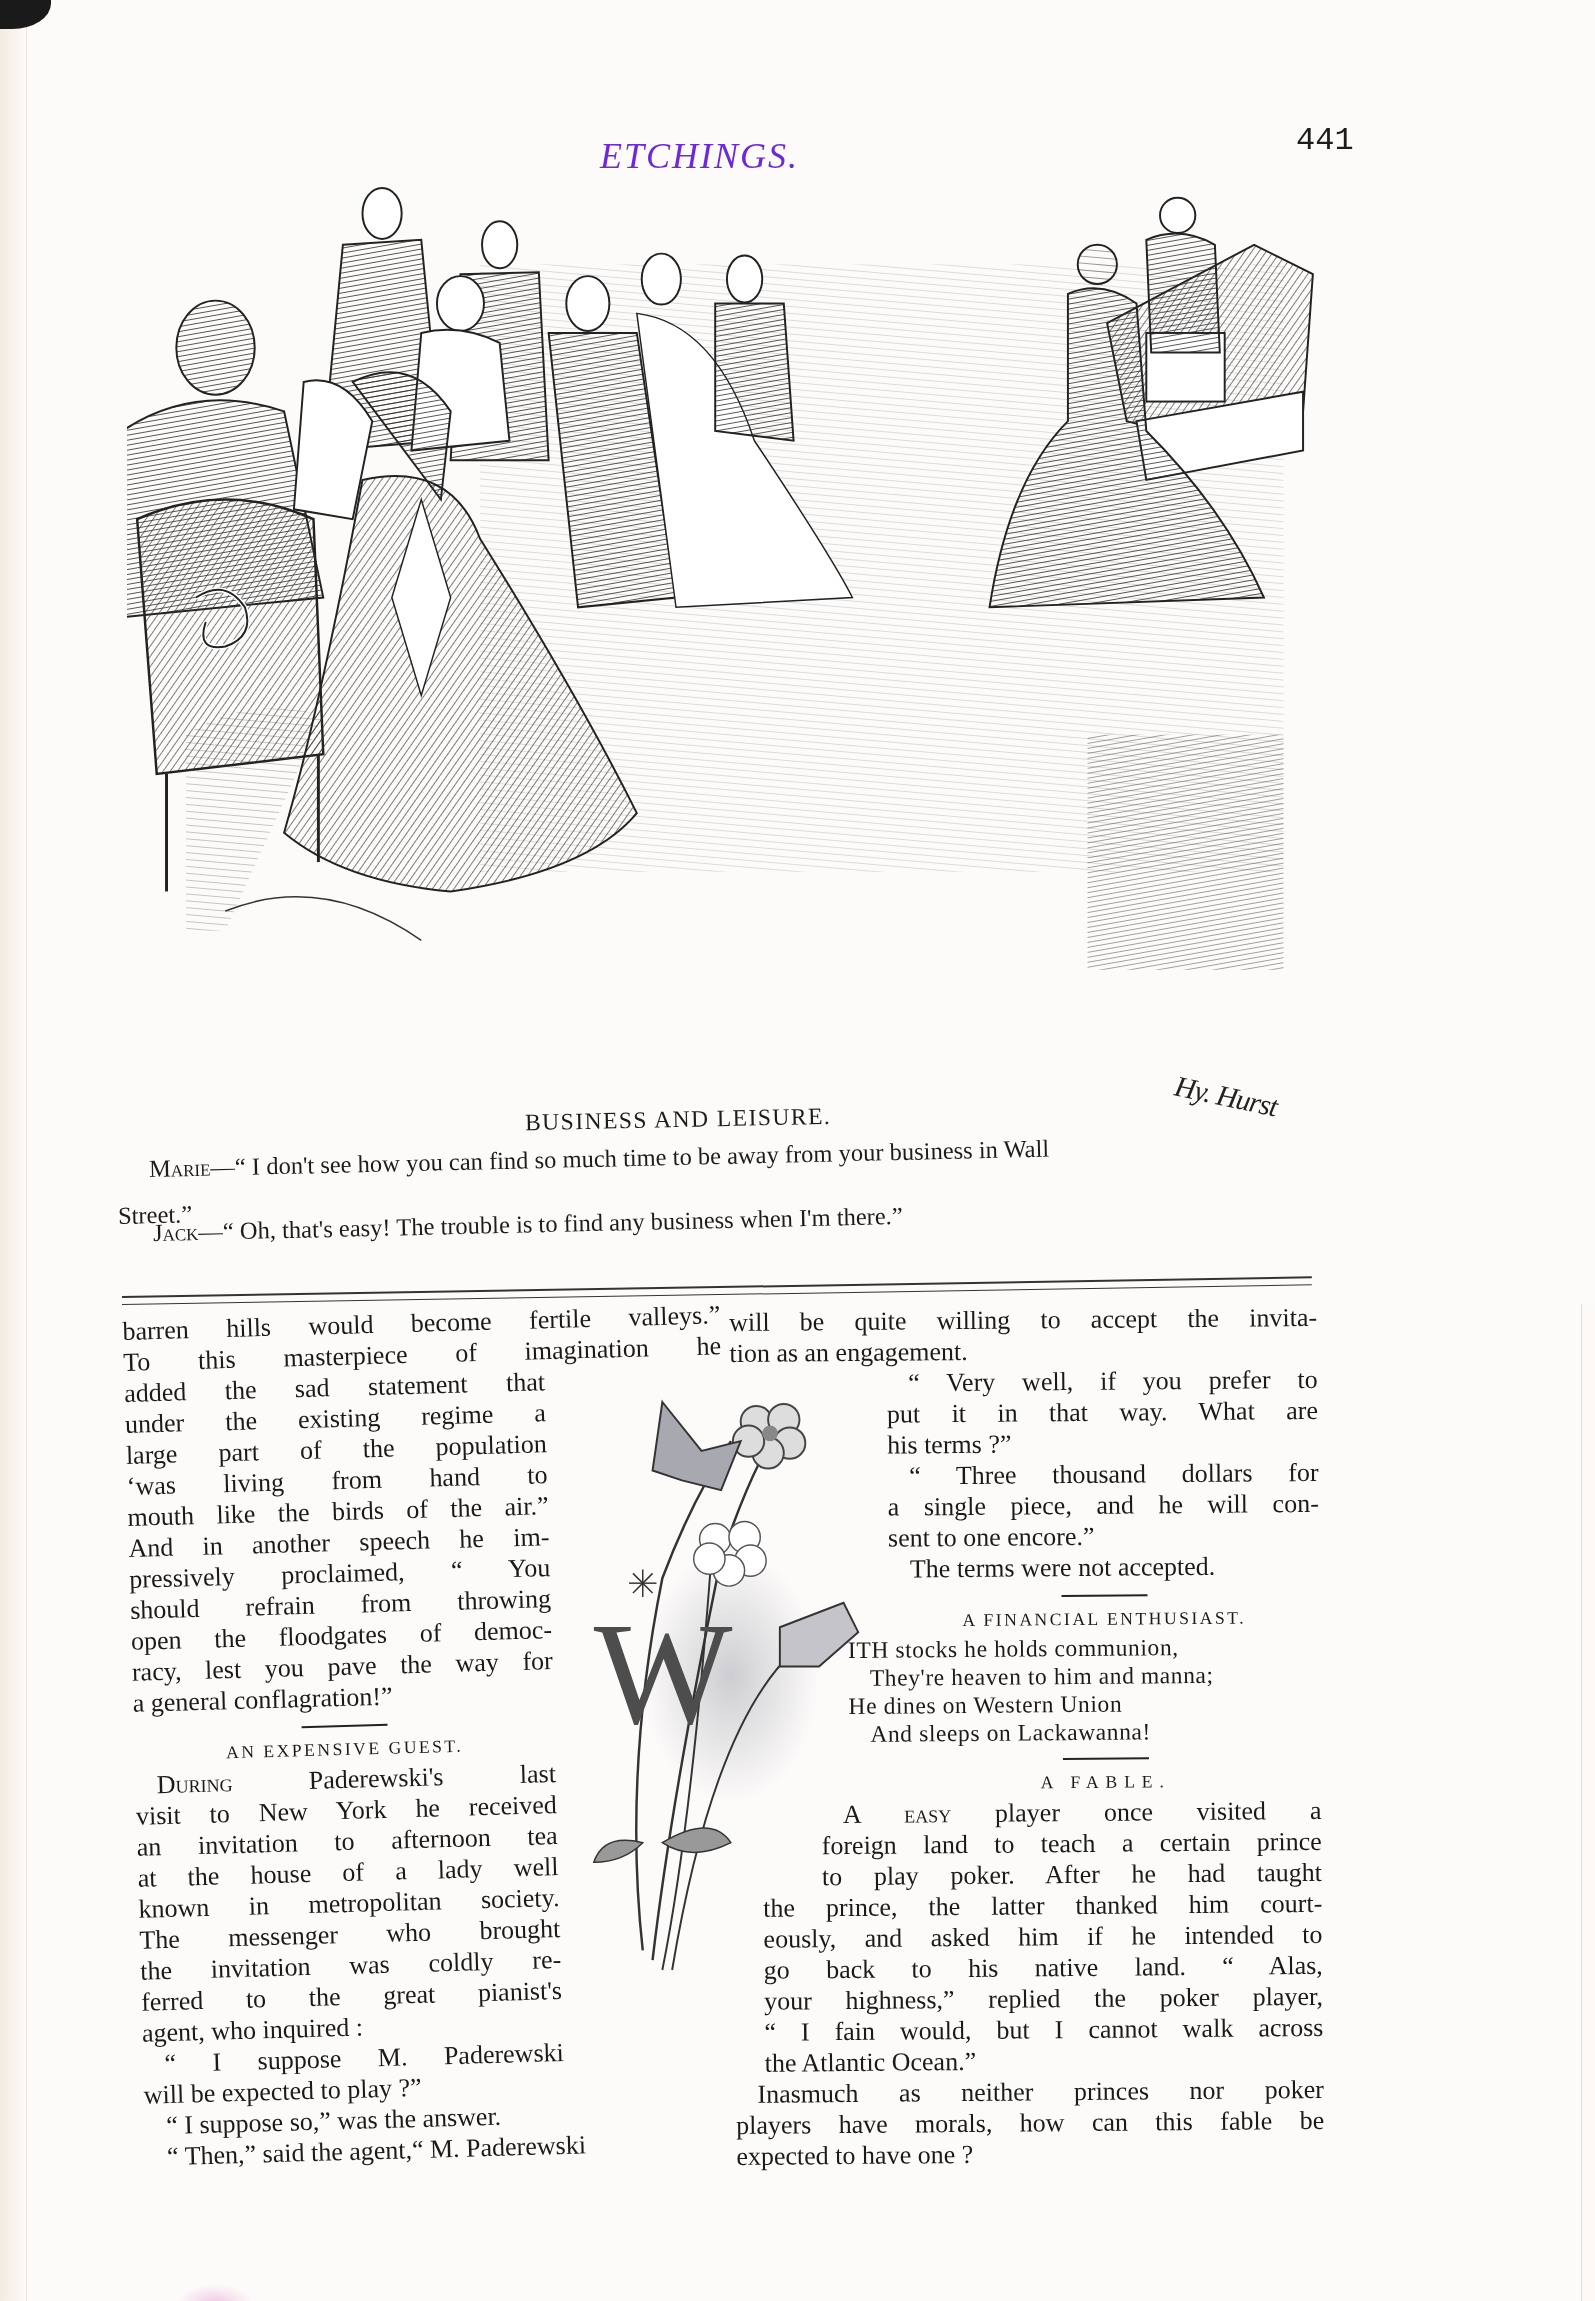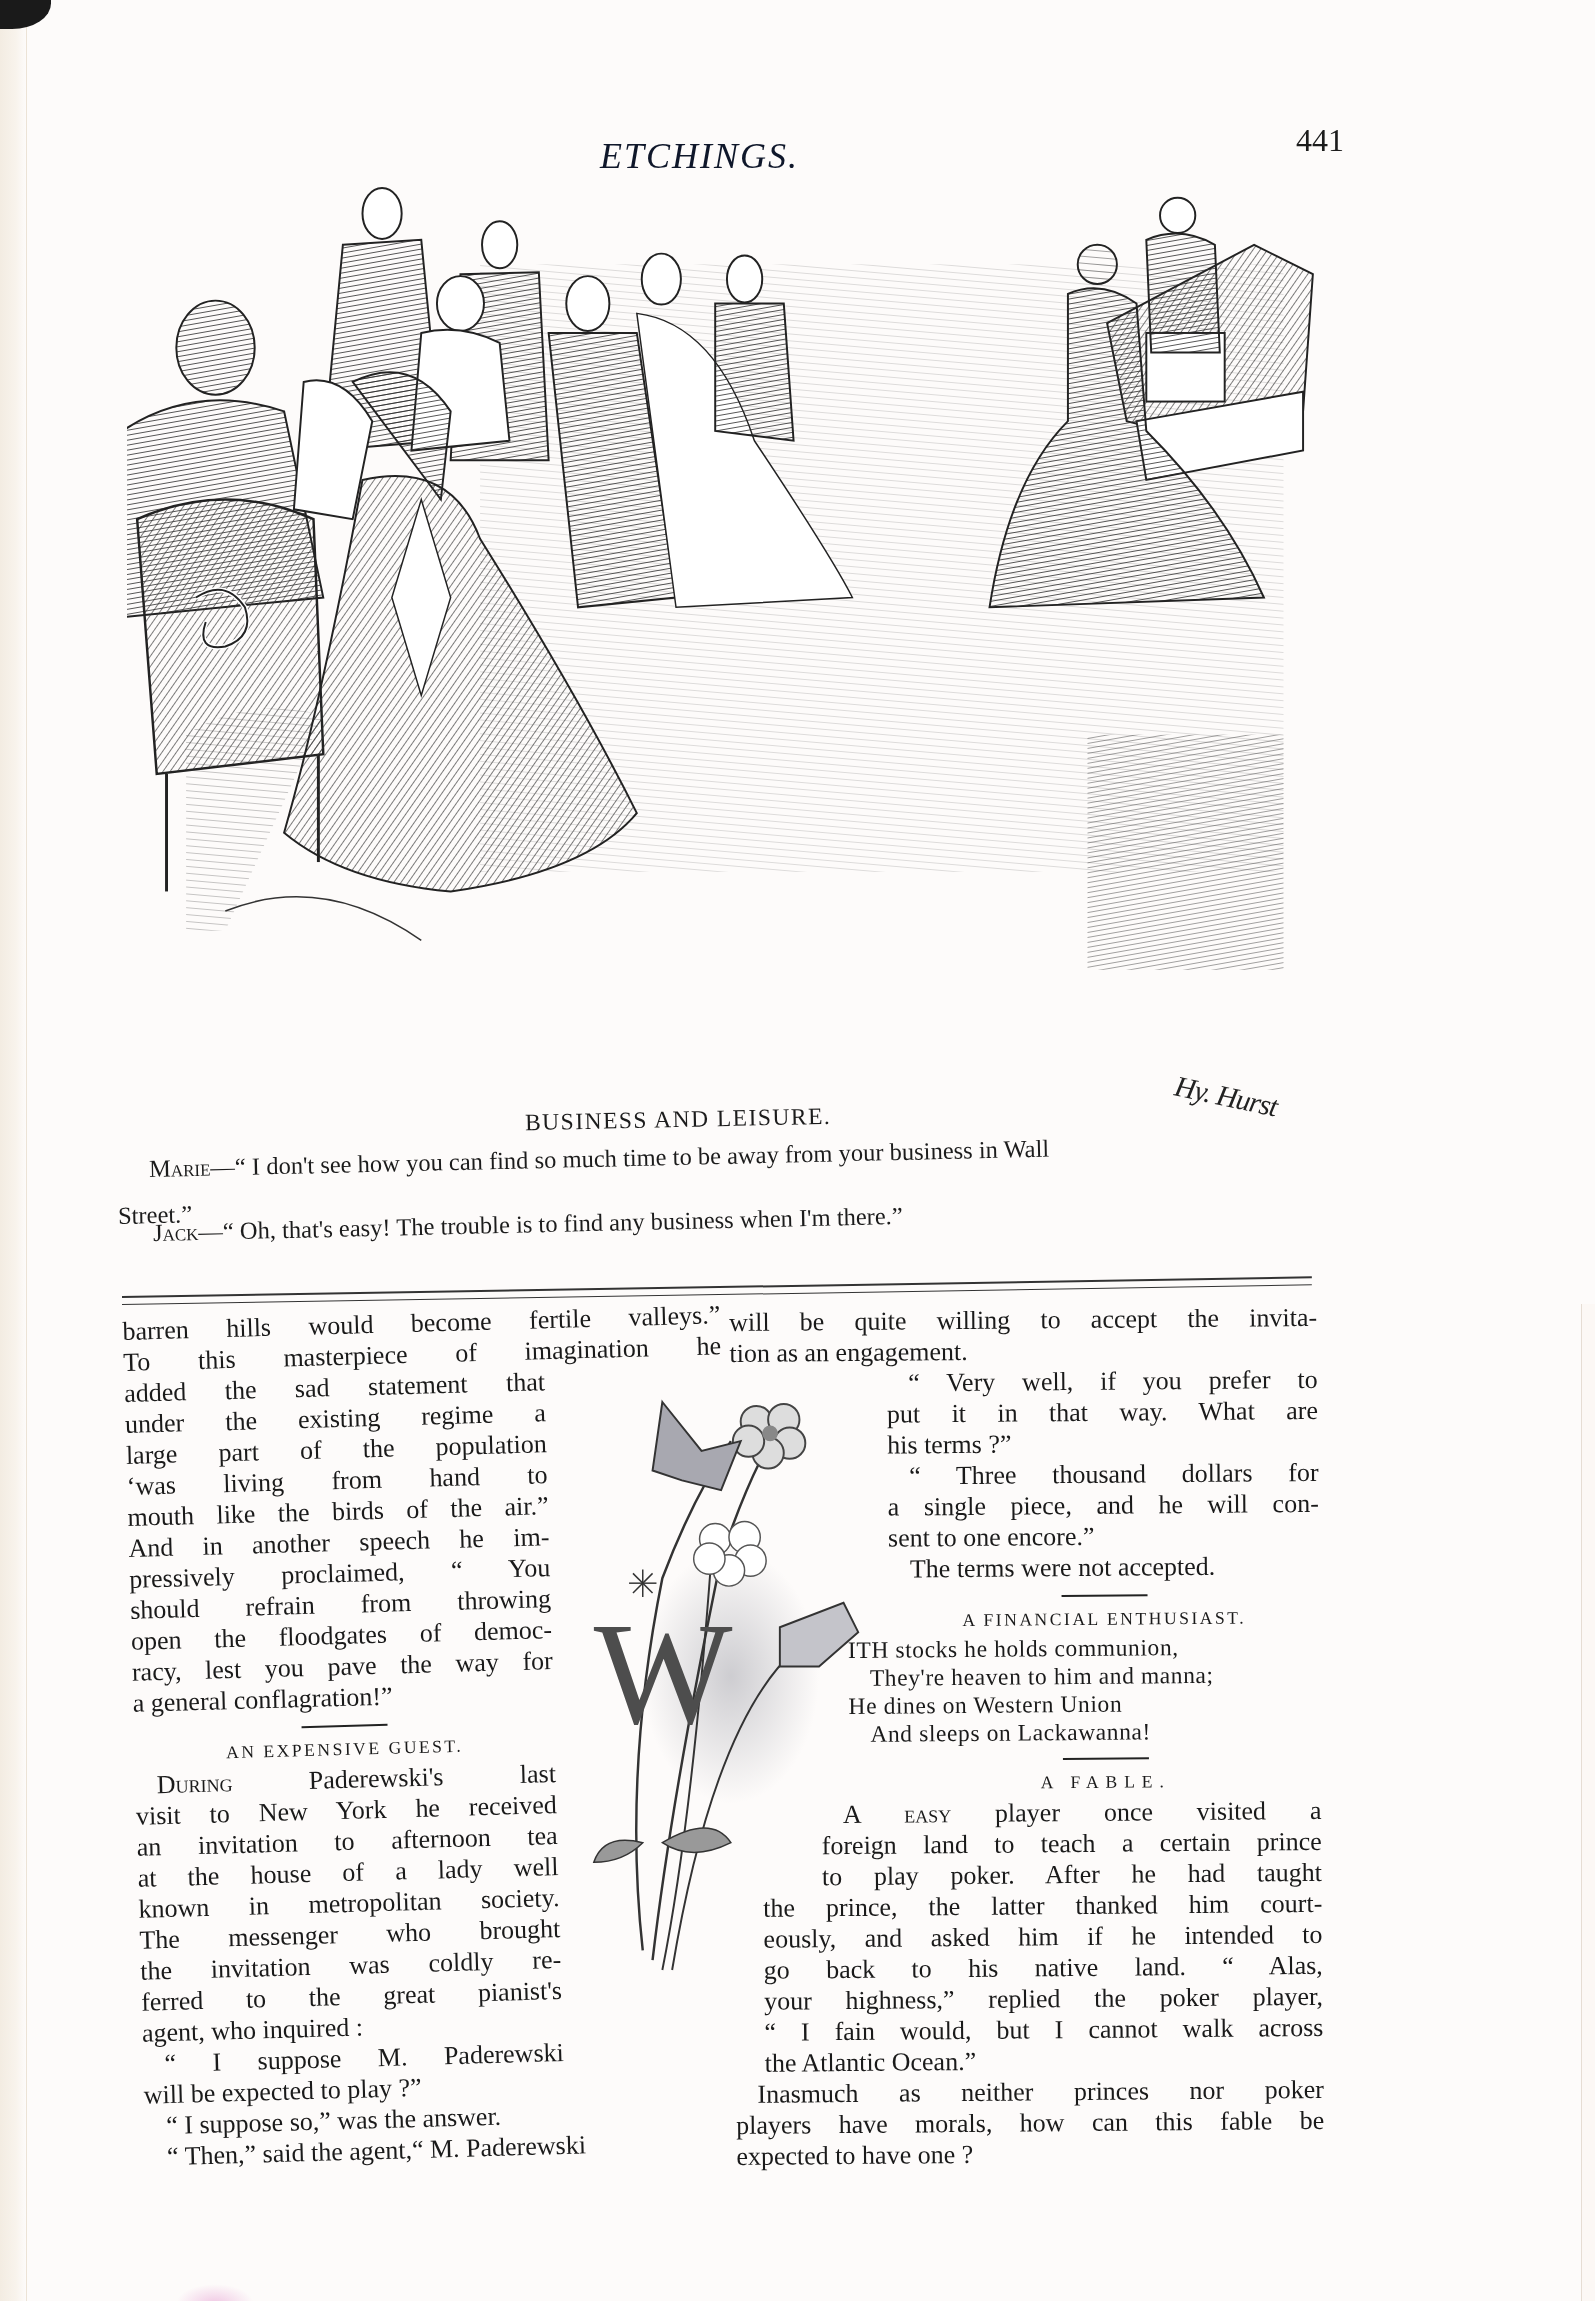--- a/index.html
+++ b/index.html
@@ -13,22 +13,22 @@
     .spine { position: absolute; left: 0; top: 0; width: 25.5px; height: 2301px;
       background: linear-gradient(90deg, #f3ece2 0%, #f8f3ec 60%, #fdfbfa 100%); border-right: 1px solid #ece3d6; }
     .corner-dark { position: absolute; left: 0; top: 0; width: 51px; height: 29px; background: #1a1a1a;
       border-bottom-right-radius: 39px 25.5px; }
     .right-edge { position: absolute; right: 0; top: 1304px; width: 13.7px; height: 998px; border-left: 1px solid #e6ddd4; background: #fcf8f5; }
     .stain { position: absolute; left: 176px; top: 2284px; width: 78px; height: 39px; border-radius: 50%;
       background: radial-gradient(ellipse, #f0c9e4 0%, rgba(240,201,228,0) 70%); }
 
     
     .running-title { position: absolute; left: 600px; top: 135px; font-family: "Liberation Serif", serif;
-      font-style: italic; font-size: 36px; letter-spacing: 2px; color: #0f172a; text-align: right; }
-    .page-number { position: absolute; left: 1296px; top: 122px; font-family: Liberation Serif, serif; font-size: 32px; color: #1c1c1c; }
+      font-style: italic; font-size: 36px; letter-spacing: 2px; color: #6d28d9; text-align: right; }
+    .page-number { position: absolute; left: 1296px; top: 122px; font-family: Liberation Mono, monospace; font-size: 32px; color: #1c1c1c; }
 
     
     .illustration { position: absolute; left: 127px; top: 186px; width: 1196px; height: 921px; }
     .illustration svg { width: 100%; height: 100%; }
     .signature { position: absolute; left: 1047px; top: 894px; font-family: "Liberation Serif", serif;
       font-style: italic; font-size: 29px; transform: rotate(12deg); color: #222; letter-spacing: -1px; }
 
     
     .caption-title { position: absolute; left: 525px; top: 1106px; font-family: "Liberation Serif", serif;
       font-size: 23.5px; letter-spacing: 1.5px; transform: rotate(-1.2deg); }

